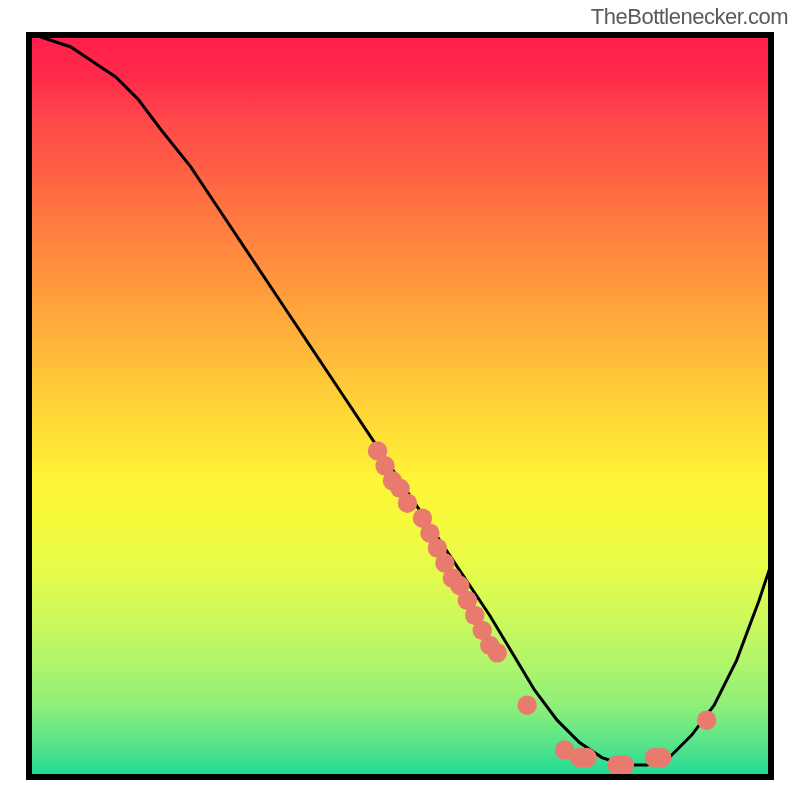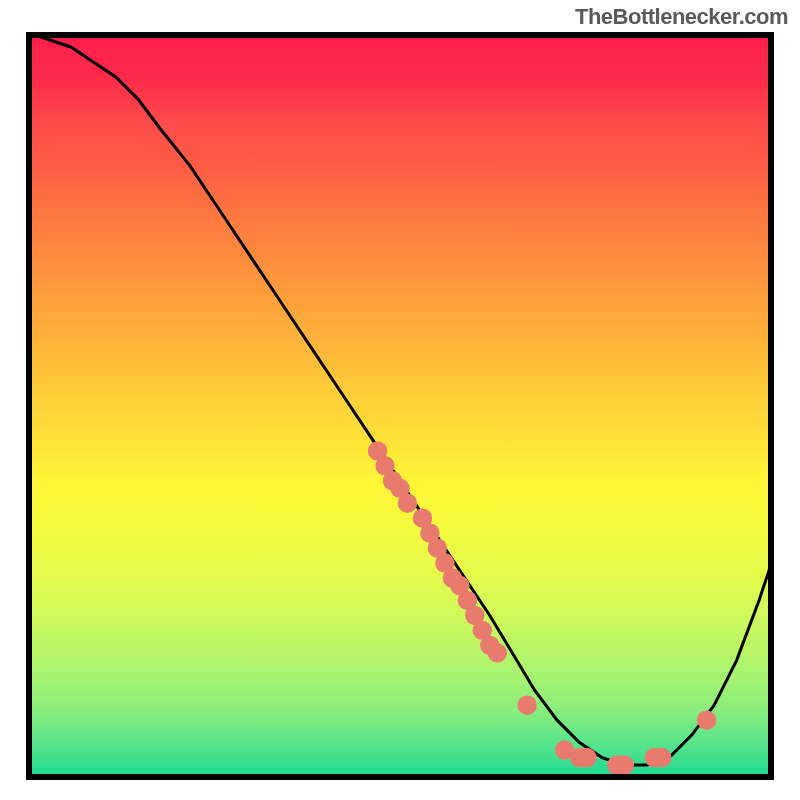--- a/index.html
+++ b/index.html
@@ -14,21 +14,21 @@
   .wrap {
     position: relative;
     width: 800px;
     height: 800px;
   }
   .watermark {
     position: absolute;
     top: 4px;
     right: 12px;
     font-size: 22px;
-    font-weight: bold;
+    font-weight: normal;
     color: #5a5a5a;
     letter-spacing: -0.5px;
     z-index: 10;
   }
   .plot {
     position: absolute;
     left: 26px;
     top: 32px;
     width: 748px;
     height: 748px;

